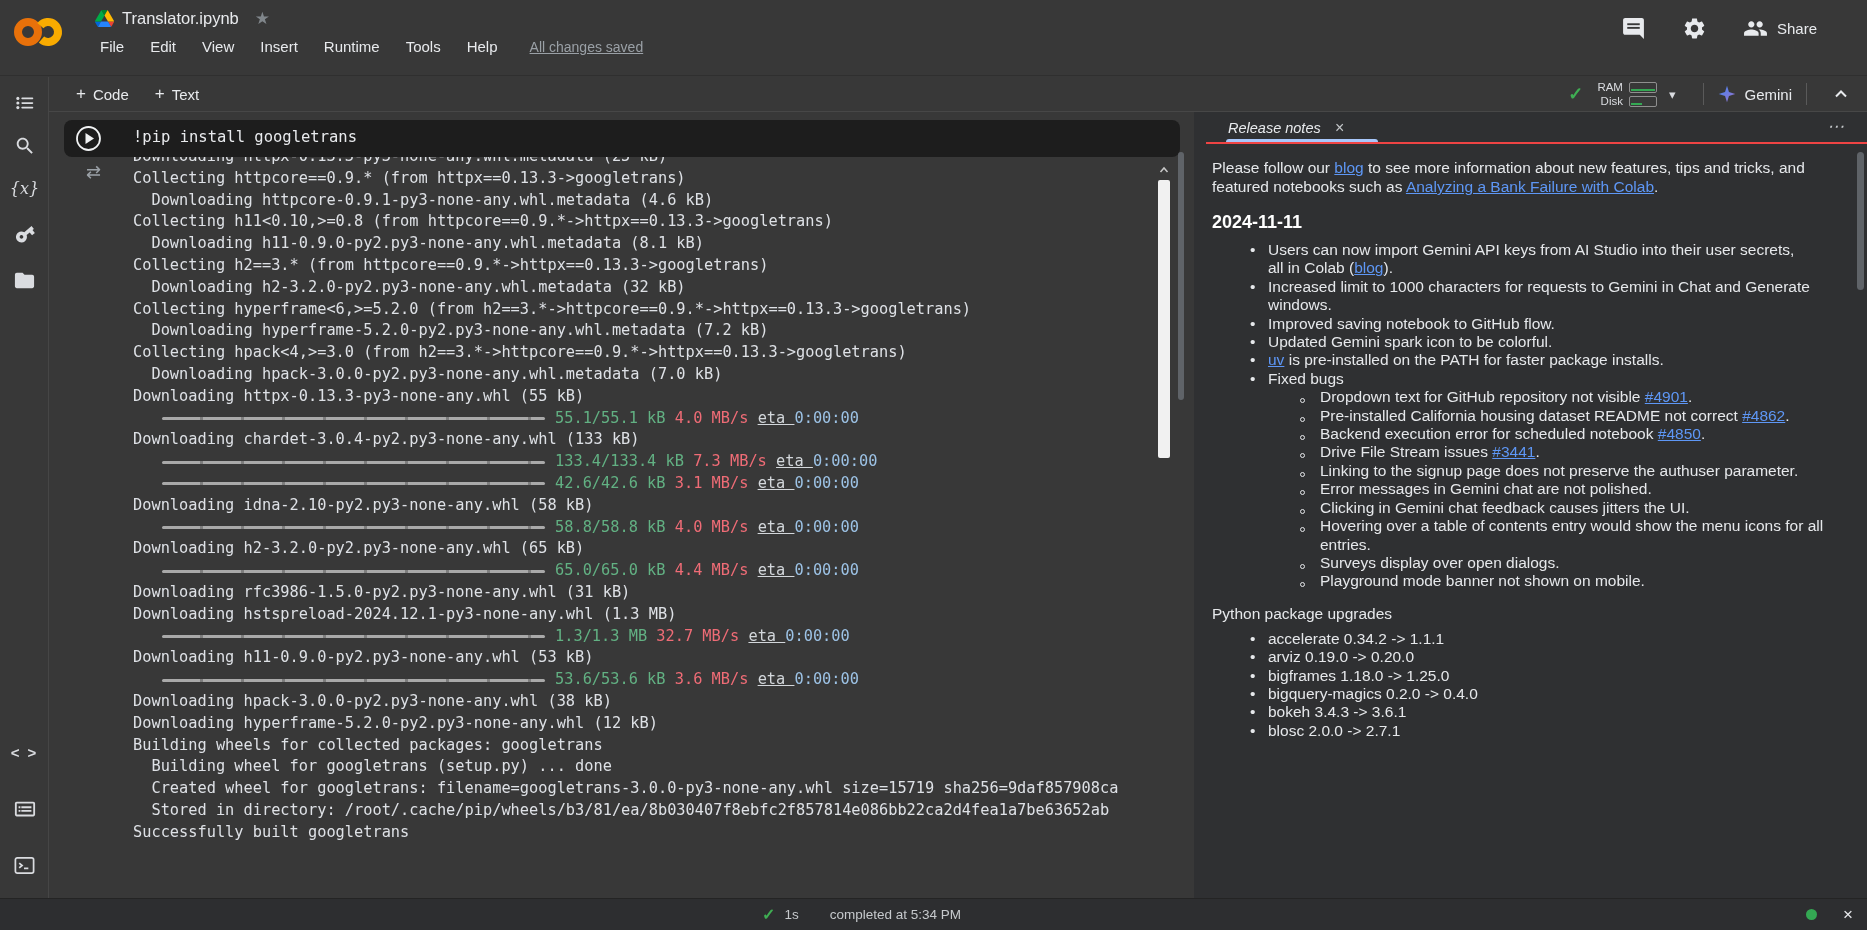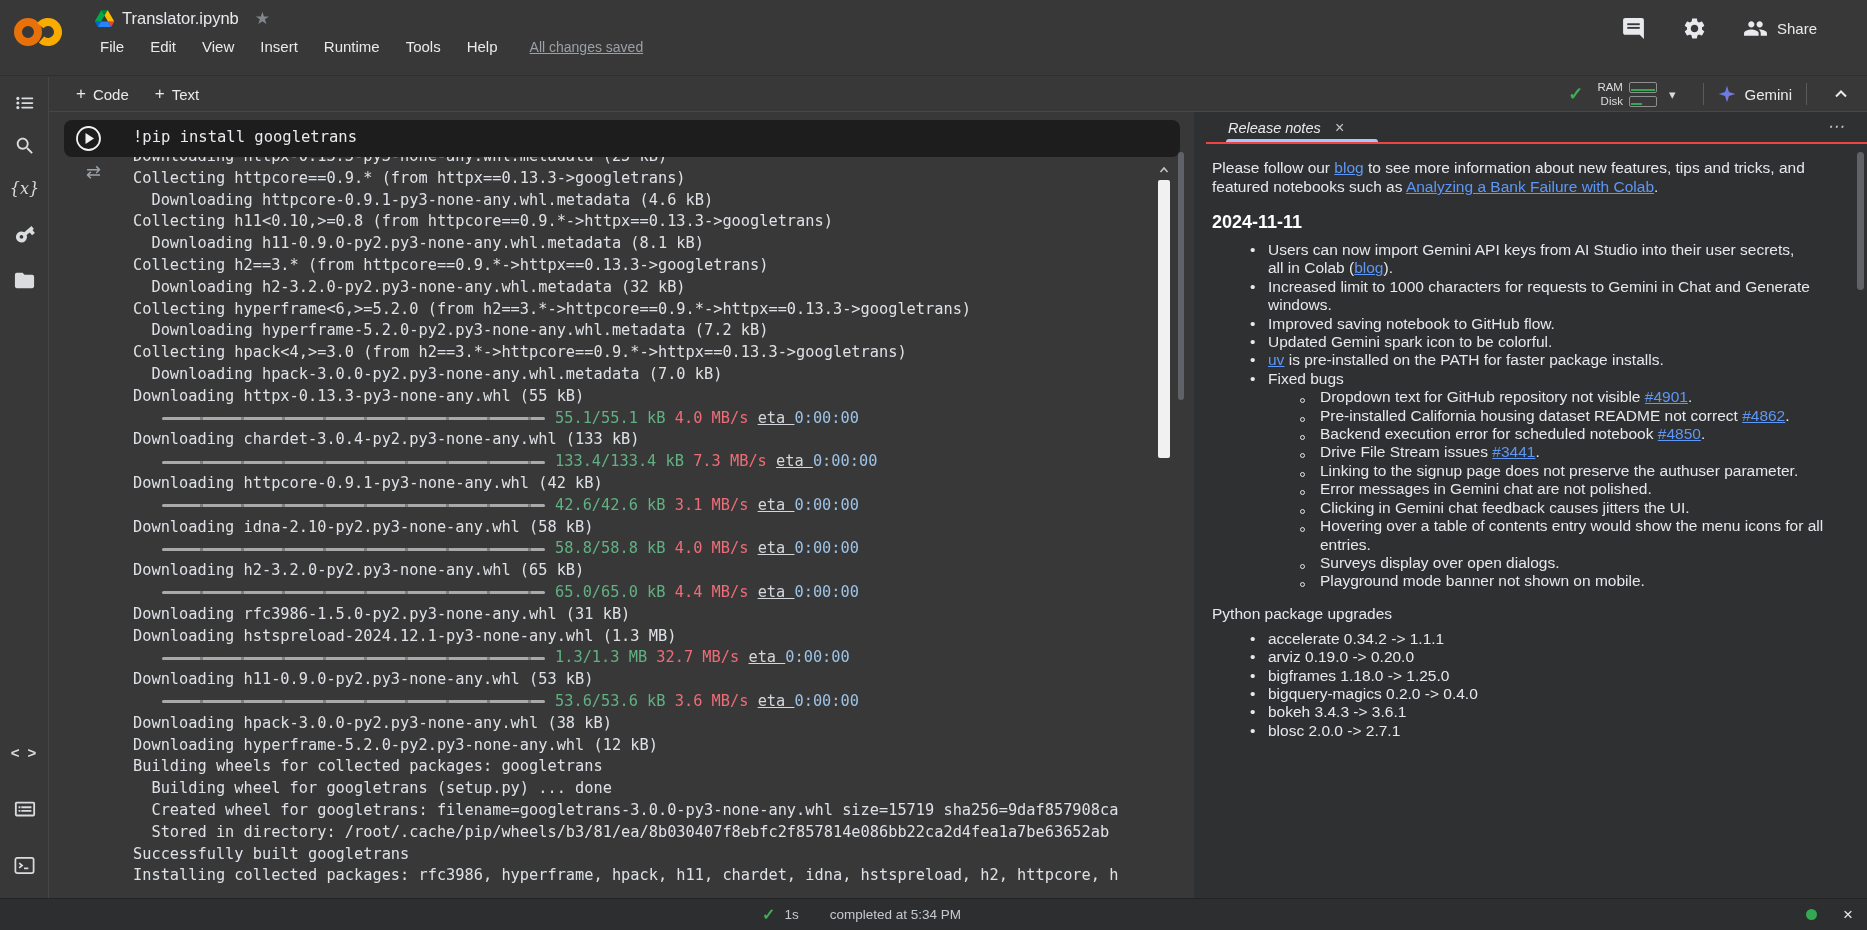--- a/index.html
+++ b/index.html
@@ -262,39 +262,37 @@
         <div class="out-line">Collecting h2==3.* (from httpcore==0.9.*-&gt;httpx==0.13.3-&gt;googletrans)</div>
         <div class="out-line">  Downloading h2-3.2.0-py2.py3-none-any.whl.metadata (32 kB)</div>
         <div class="out-line">Collecting hyperframe&lt;6,&gt;=5.2.0 (from h2==3.*-&gt;httpcore==0.9.*-&gt;httpx==0.13.3-&gt;googletrans)</div>
         <div class="out-line">  Downloading hyperframe-5.2.0-py2.py3-none-any.whl.metadata (7.2 kB)</div>
         <div class="out-line">Collecting hpack&lt;4,&gt;=3.0 (from h2==3.*-&gt;httpcore==0.9.*-&gt;httpx==0.13.3-&gt;googletrans)</div>
         <div class="out-line">  Downloading hpack-3.0.0-py2.py3-none-any.whl.metadata (7.0 kB)</div>
         <div class="out-line">Downloading httpx-0.13.3-py3-none-any.whl (55 kB)</div>
         <div class="out-line bar-line"><span class="pbar"></span><span class="c-size">55.1/55.1 kB </span><span class="c-speed">4.0 MB/s </span><span class="c-eta">eta </span><span class="c-time">0:00:00</span></div>
         <div class="out-line">Downloading chardet-3.0.4-py2.py3-none-any.whl (133 kB)</div>
         <div class="out-line bar-line"><span class="pbar"></span><span class="c-size">133.4/133.4 kB </span><span class="c-speed">7.3 MB/s </span><span class="c-eta">eta </span><span class="c-time">0:00:00</span></div>
-        <div class="out-line">Downloading httpcore-0.9.1-py3-none-any.whl (42 kB)</div>
         <div class="out-line bar-line"><span class="pbar"></span><span class="c-size">42.6/42.6 kB </span><span class="c-speed">3.1 MB/s </span><span class="c-eta">eta </span><span class="c-time">0:00:00</span></div>
         <div class="out-line">Downloading idna-2.10-py2.py3-none-any.whl (58 kB)</div>
         <div class="out-line bar-line"><span class="pbar"></span><span class="c-size">58.8/58.8 kB </span><span class="c-speed">4.0 MB/s </span><span class="c-eta">eta </span><span class="c-time">0:00:00</span></div>
         <div class="out-line">Downloading h2-3.2.0-py2.py3-none-any.whl (65 kB)</div>
         <div class="out-line bar-line"><span class="pbar"></span><span class="c-size">65.0/65.0 kB </span><span class="c-speed">4.4 MB/s </span><span class="c-eta">eta </span><span class="c-time">0:00:00</span></div>
         <div class="out-line">Downloading rfc3986-1.5.0-py2.py3-none-any.whl (31 kB)</div>
         <div class="out-line">Downloading hstspreload-2024.12.1-py3-none-any.whl (1.3 MB)</div>
         <div class="out-line bar-line"><span class="pbar"></span><span class="c-size">1.3/1.3 MB </span><span class="c-speed">32.7 MB/s </span><span class="c-eta">eta </span><span class="c-time">0:00:00</span></div>
         <div class="out-line">Downloading h11-0.9.0-py2.py3-none-any.whl (53 kB)</div>
         <div class="out-line bar-line"><span class="pbar"></span><span class="c-size">53.6/53.6 kB </span><span class="c-speed">3.6 MB/s </span><span class="c-eta">eta </span><span class="c-time">0:00:00</span></div>
         <div class="out-line">Downloading hpack-3.0.0-py2.py3-none-any.whl (38 kB)</div>
         <div class="out-line">Downloading hyperframe-5.2.0-py2.py3-none-any.whl (12 kB)</div>
         <div class="out-line">Building wheels for collected packages: googletrans</div>
         <div class="out-line">  Building wheel for googletrans (setup.py) ... done</div>
         <div class="out-line">  Created wheel for googletrans: filename=googletrans-3.0.0-py3-none-any.whl size=15719 sha256=9daf857908ca</div>
         <div class="out-line">  Stored in directory: /root/.cache/pip/wheels/b3/81/ea/8b030407f8ebfc2f857814e086bb22ca2d4fea1a7be63652ab</div>
         <div class="out-line">Successfully built googletrans</div>
-        <div class="out-line">Installing collected packages: rfc3986, hyperframe, hpack, h11, chardet, idna, hstspreload, h2, httpcore, h</div>
       </div>
   </div>
   <span id="out-scroll-up">
     <svg width="12" height="12" viewBox="0 0 24 24">
         <path fill="none" stroke="#c8c8c8" stroke-width="3" d="M5 16 L12 8 L19 16"></path>
       </svg>
   </span>
   <div id="out-scrollbar"></div>
   <div id="nb-scrollbar"></div>
 </div>

